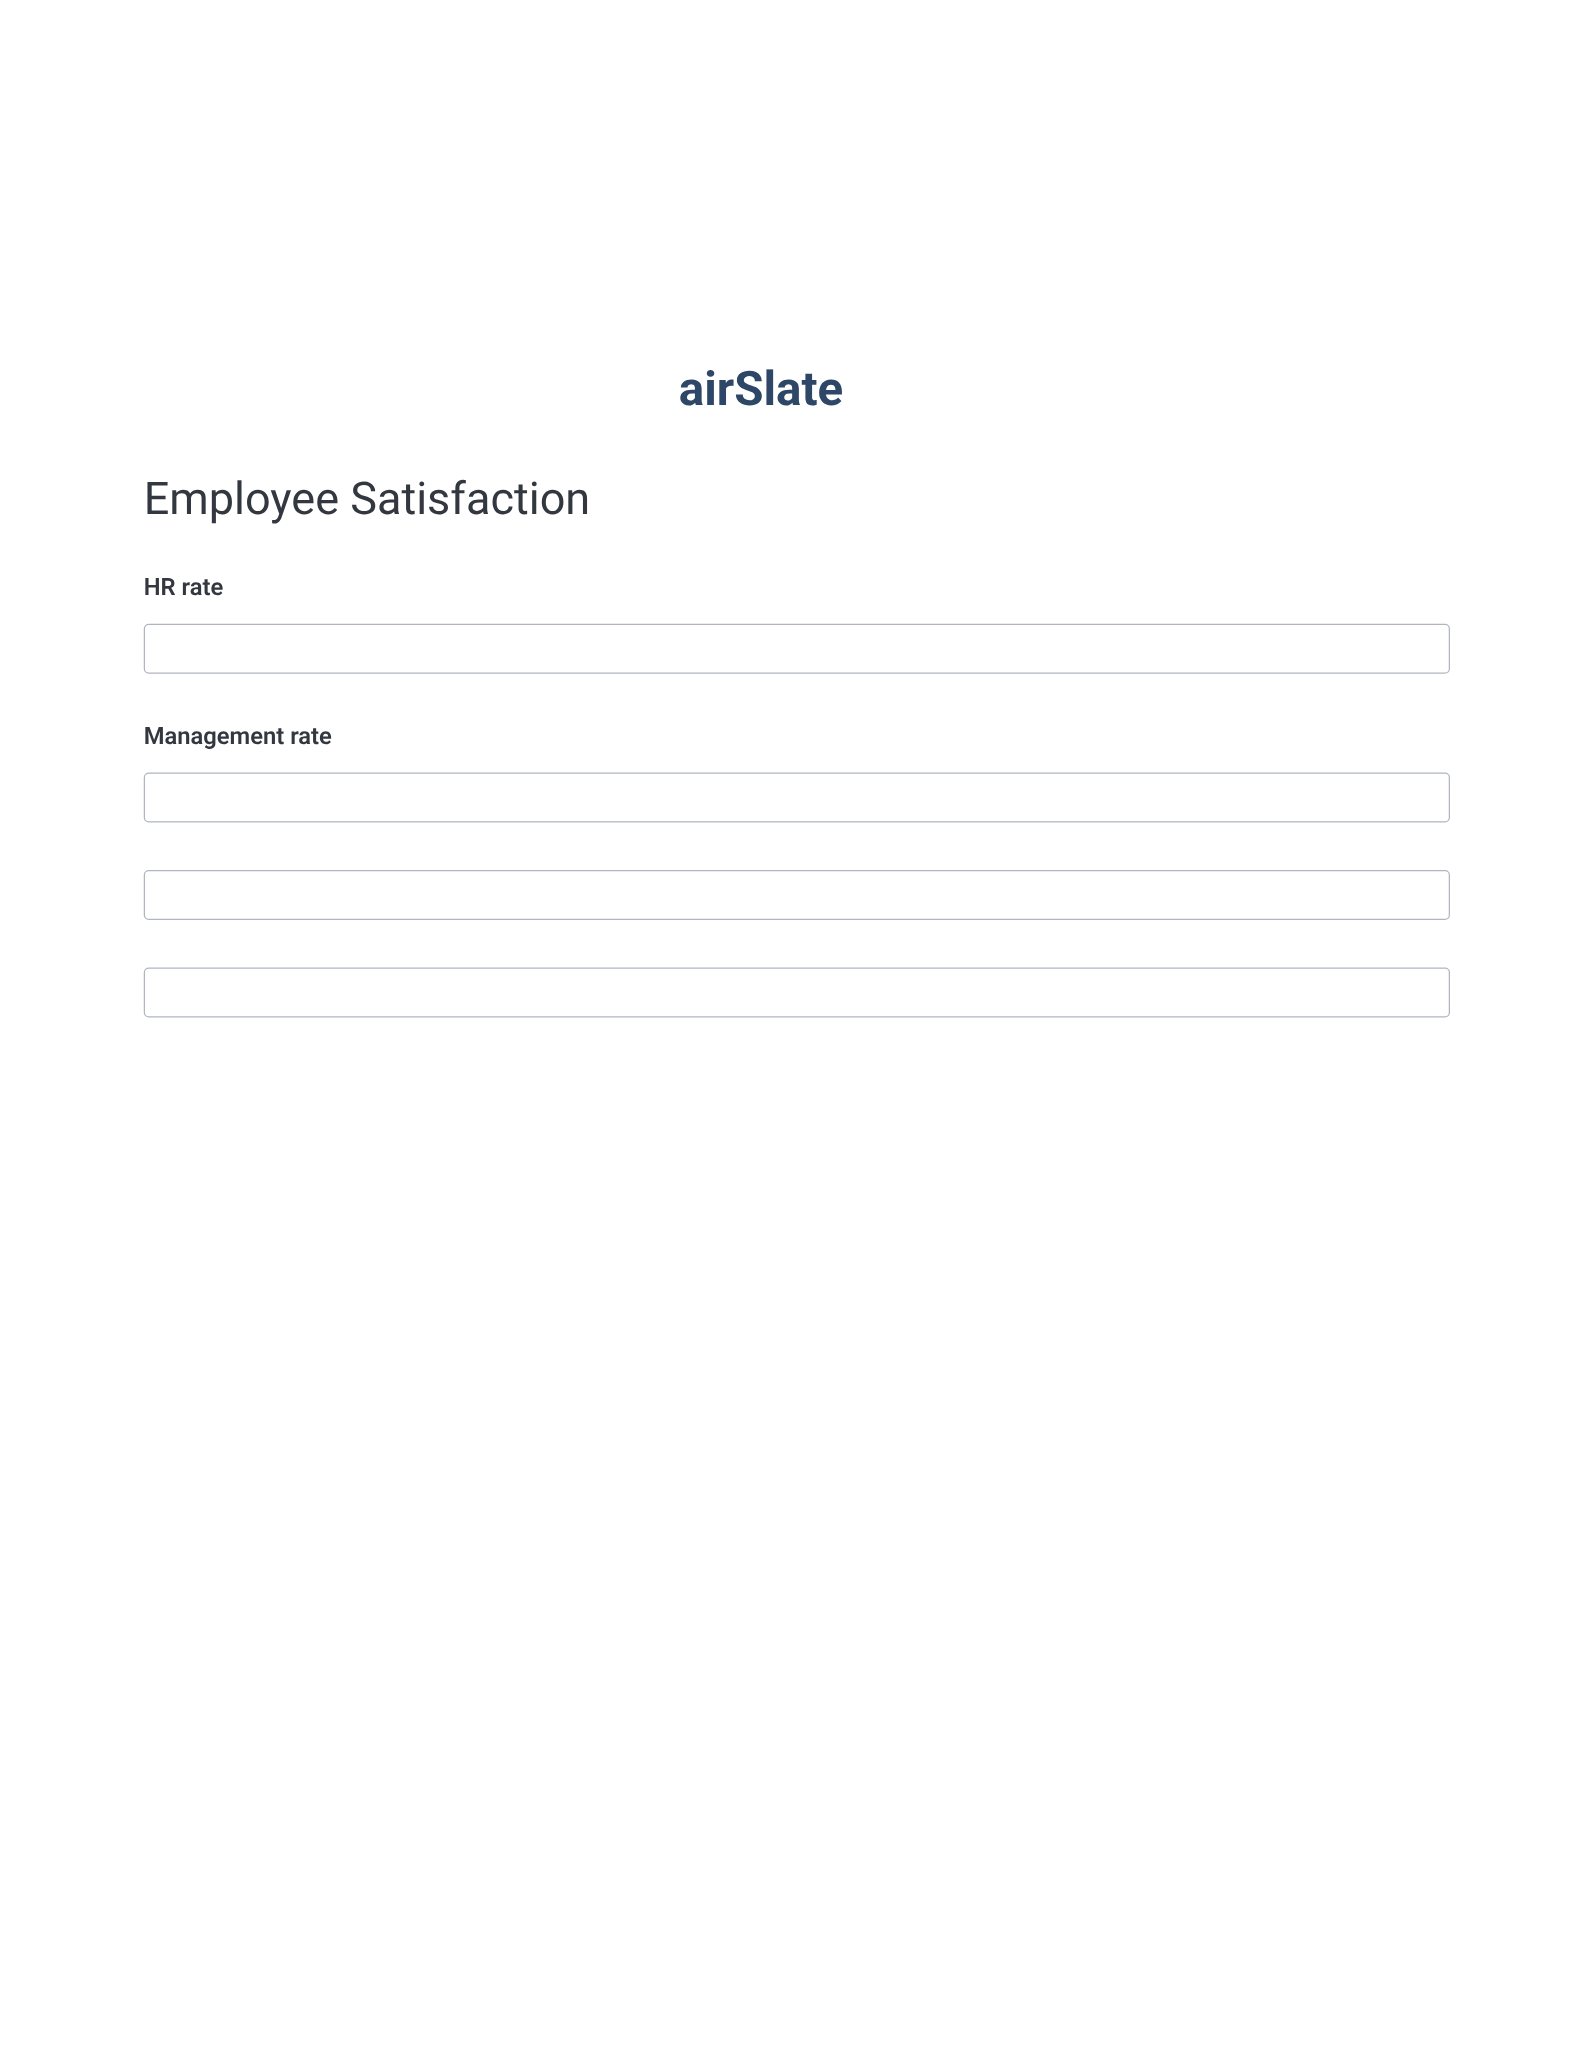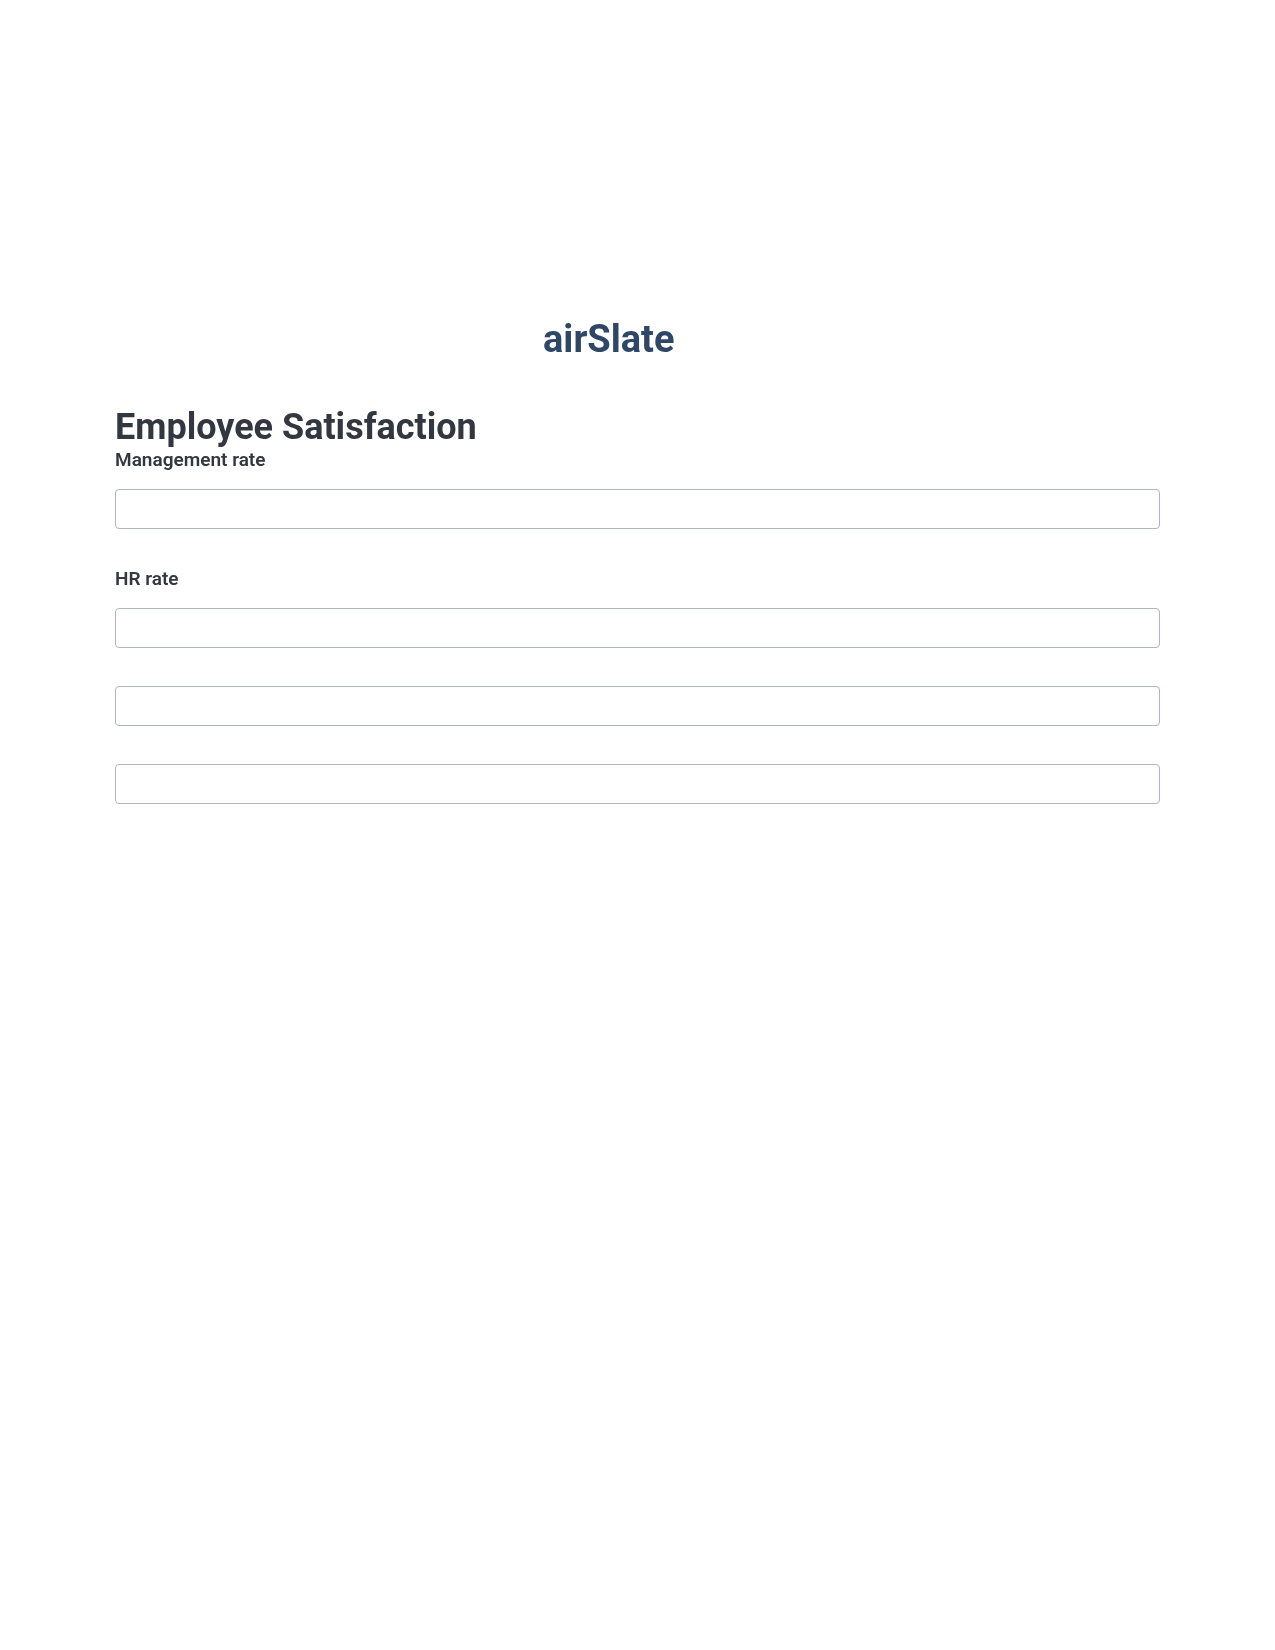--- a/index.html
+++ b/index.html
@@ -17,29 +17,29 @@
     .container {
       width: 100%;
       padding-top: 290px;
     }
     .logo-wrapper {
       text-align: center;
       margin-bottom: 40px;
     }
     .logo {
       display: inline-block;
-      margin-top: 28px;
     }
     .content {
       padding: 0 115px;
     }
     .title {
       font-size: 36px;
-      font-weight: 700;
+      font-weight: 400;
       color: #333840;
+      margin-bottom: 38px;
     }
     .field-group {
       margin-bottom: 38px;
     }
     .field-label {
       font-size: 19px;
       font-weight: 600;
       color: #333840;
       margin-bottom: 18px;
       display: block;
@@ -66,26 +66,26 @@
           <tspan>air</tspan><tspan>Slate</tspan>
         </text>
       </svg>
     </span>
   </div>
 
   <div class="content">
     <h1 class="title">Employee Satisfaction</h1>
 
     <div class="field-group">
-      <label class="field-label">Management rate</label>
+      <label class="field-label">HR rate</label>
       <input type="text" class="field-input" value="" style="">
     </div>
 
     <div class="field-group">
-      <label class="field-label">HR rate</label>
+      <label class="field-label">Management rate</label>
       <input type="text" class="field-input" value="" style="">
     </div>
 
     <div class="field-group">
       <input type="text" class="field-input" value="" style="">
     </div>
 
     <div class="field-group">
       <input type="text" class="field-input" value="" style="">
     </div>

